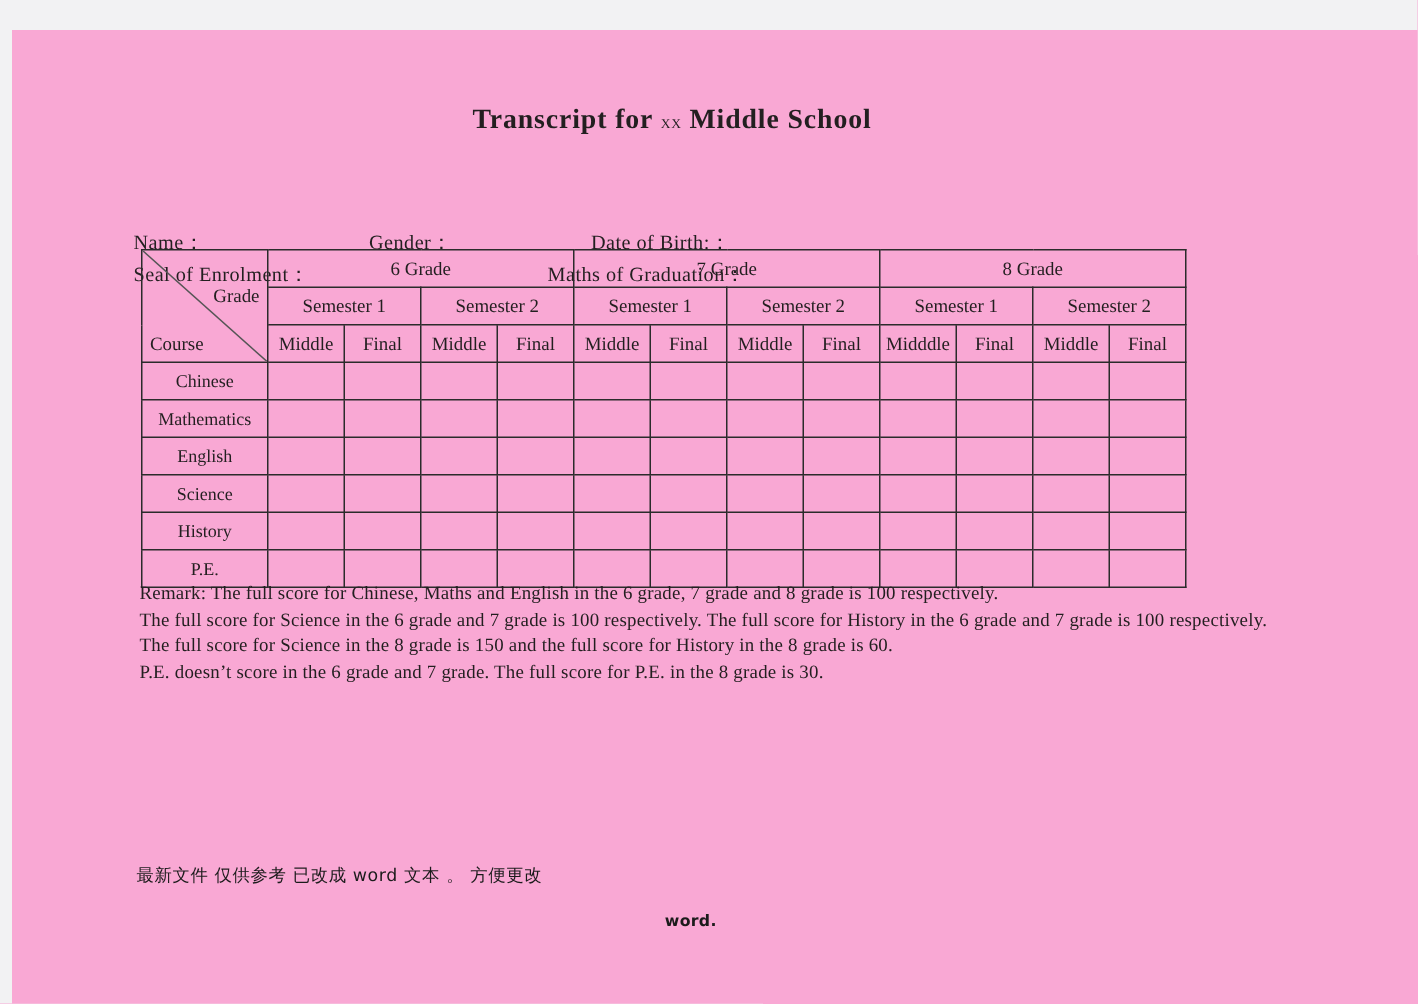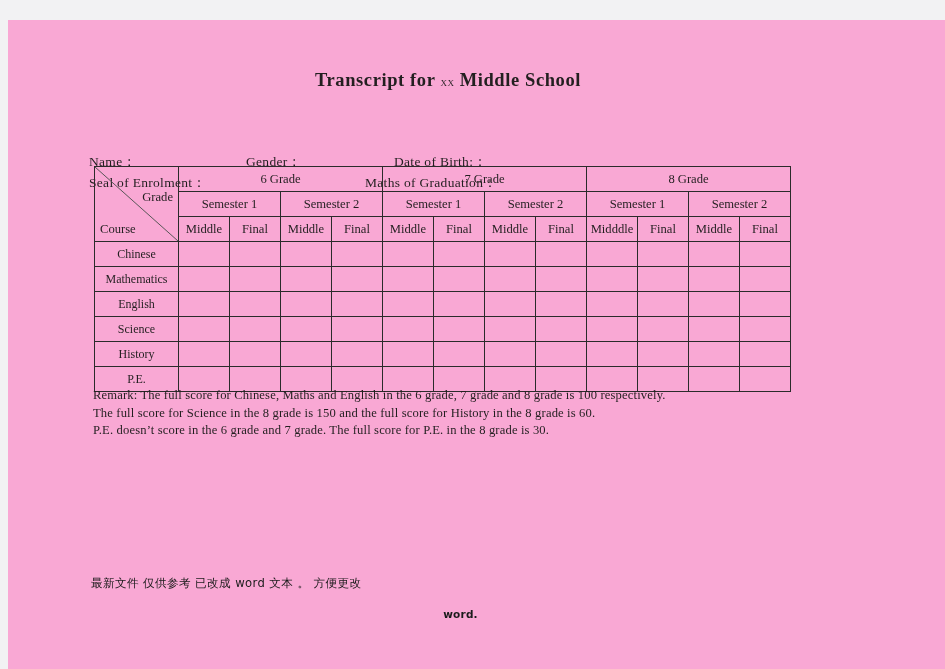--- a/index.html
+++ b/index.html
@@ -332,20 +332,21 @@
           <td class="data-cell"></td>
           <td class="data-cell"></td>
           <td class="data-cell"></td>
           <td class="data-cell"></td>
         </tr>
       </tbody>
     </table>
 
     <div class="remark-block">
       <div class="remark-line">Remark: The full score for Chinese, Maths and English in the 6 grade, 7 grade and 8 grade is 100 respectively.</div>
+      <div class="remark-line">The full score for Science in the 6 grade and 7 grade is 100 respectively. The full score for History in the 6 grade and 7 grade is 100 respectively.</div>
       <div class="remark-line">The full score for Science in the 8 grade is 150 and the full score for History in the 8 grade is 60.</div>
       <div class="remark-line">P.E. doesn’t score in the 6 grade and 7 grade. The full score for P.E. in the 8 grade is 30.</div>
     </div>
 
 
     <div class="cn-footer">最新文件  仅供参考 已改成 word 文本 。  方便更改</div>
     <div class="word-footer">word.</div>
 
   </div>
 </div>

